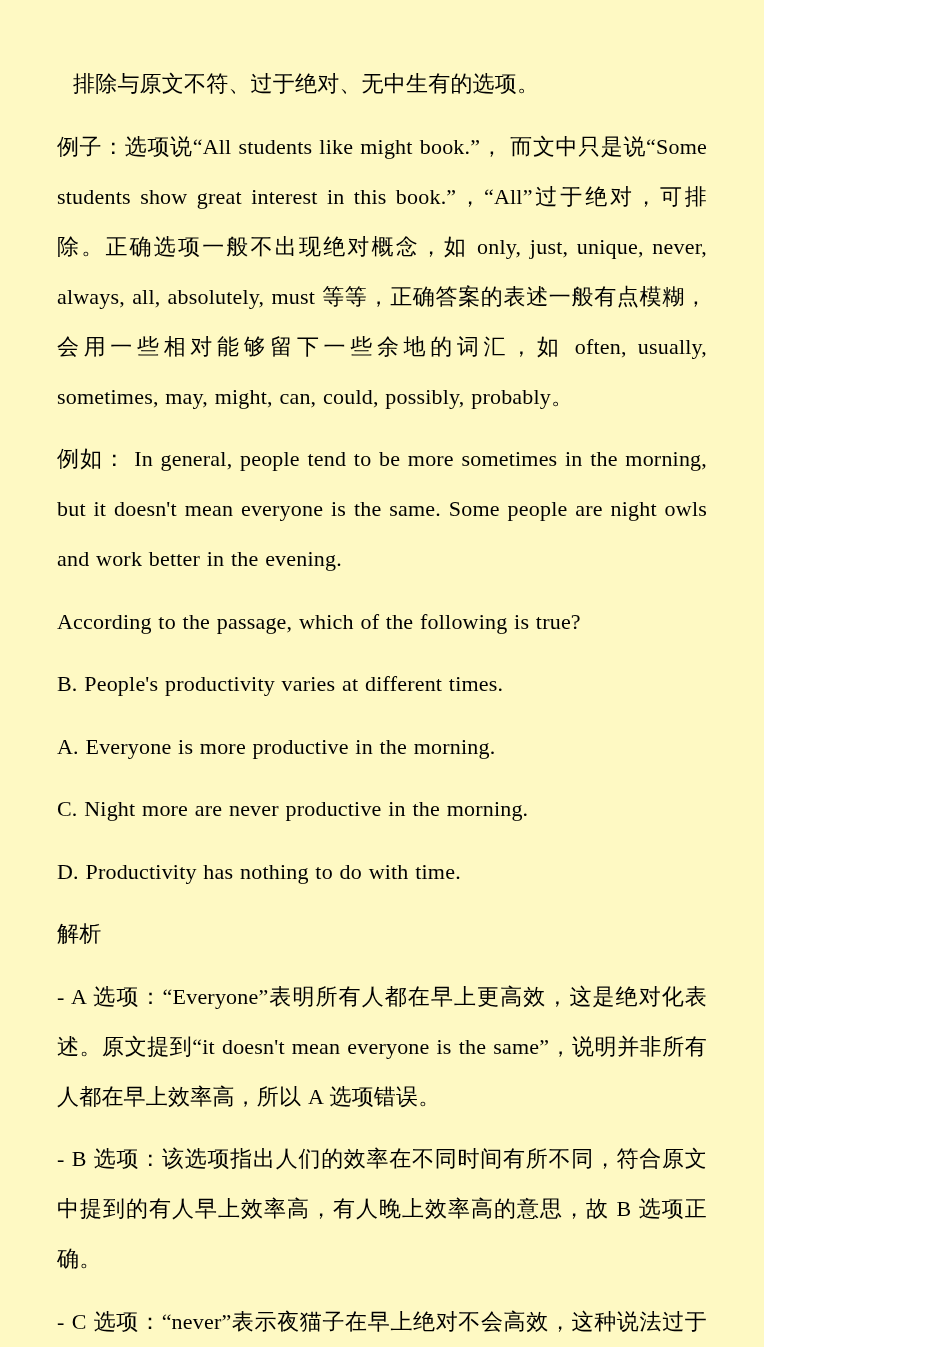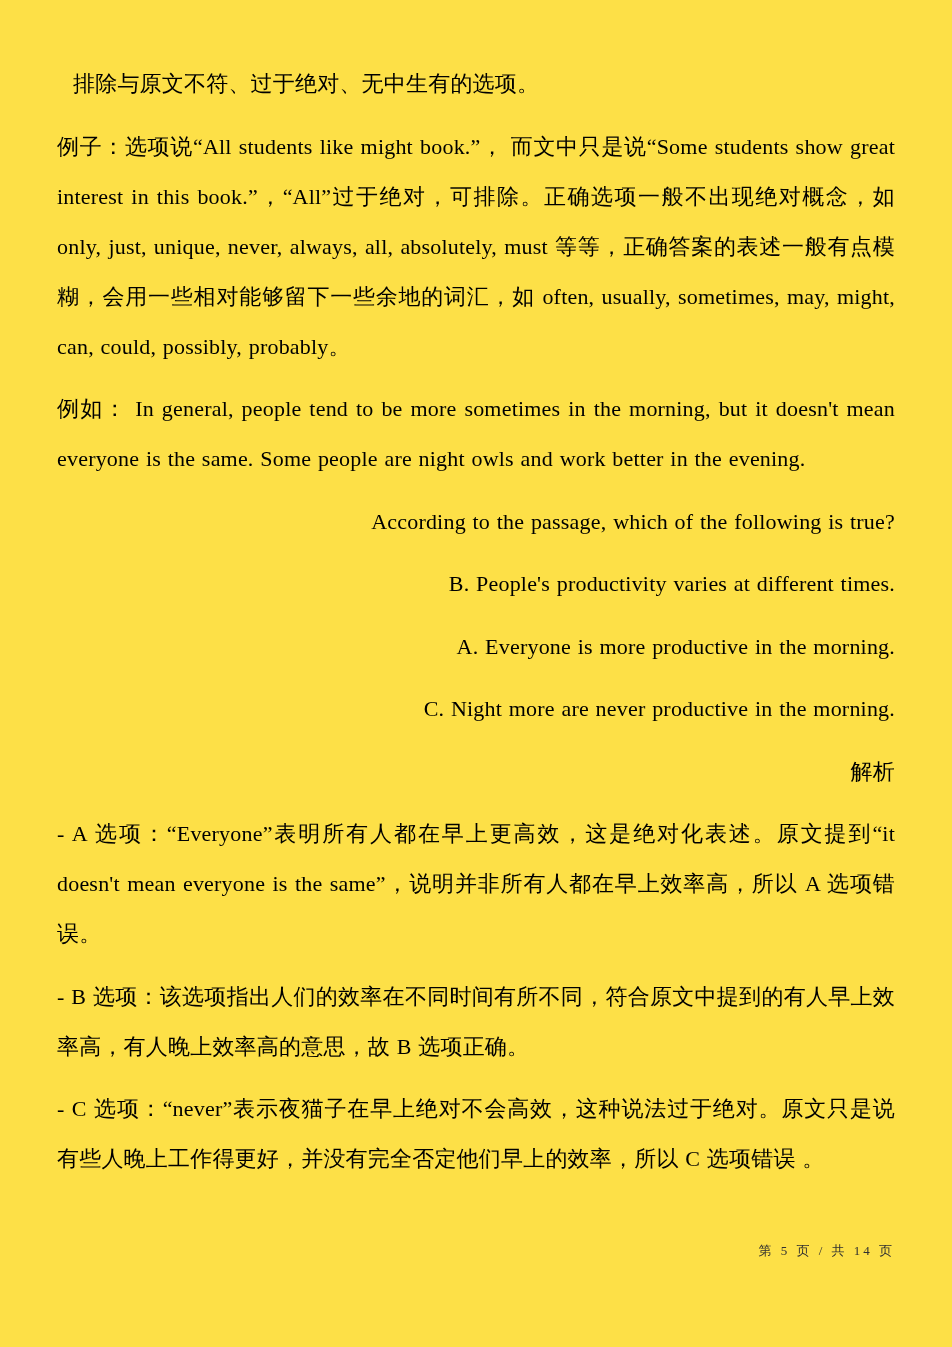--- a/index.html
+++ b/index.html
@@ -10,41 +10,41 @@
   body {
     width: 952px;
     height: 1347px;
     color: #000000;
     font-family: "Liberation Serif", "DejaVu Serif", serif;
     overflow: hidden;
     box-sizing: border-box;
   }
   .page {
     box-sizing: border-box;
-    width: 952px;
+    width: 764px;
     height: 1347px;
     padding: 59px 57px 0 57px;
-    background: #fde047;
+    background: #fef9c3;
   }
   .doc-paragraph {
     margin: 0 0 12.5px 0;
     font-size: 22px;
     line-height: 50px;
     text-align: justify;
     text-justify: inter-ideograph;
     letter-spacing: 0.2px;
     word-spacing: 1px;
     color: #000000;
   }
   .doc-paragraph.indent-first {
     text-indent: 16px;
     text-align: left;
   }
   .doc-paragraph.no-justify {
-    text-align: right;
+    text-align: left;
   }
   .page-footer {
     margin-top: 57px;
     text-align: right;
     font-size: 13px;
     line-height: 20px;
     color: #303030;
     letter-spacing: 3px;
     font-family: "Liberation Serif", "DejaVu Serif", serif;
   }
@@ -61,20 +61,21 @@
   <p class="doc-paragraph">例如： In general, people tend to be more sometimes in the morning, but it doesn't mean everyone is the same. Some people are night owls and work better in the evening.</p>
 
   <p class="doc-paragraph no-justify">According to the passage, which of the following is true?</p>
 
   <p class="doc-paragraph no-justify">B. People's productivity varies at different times.</p>
 
   <p class="doc-paragraph no-justify">A. Everyone is more productive in the morning.</p>
 
   <p class="doc-paragraph no-justify">C. Night more are never productive in the morning.</p>
 
+  <p class="doc-paragraph no-justify">D. Productivity has nothing to do with time.</p>
 
   <p class="doc-paragraph no-justify">解析</p>
 
   <p class="doc-paragraph">- A 选项：“Everyone”表明所有人都在早上更高效，这是绝对化表述。原文提到“it doesn't mean everyone is the same”，说明并非所有人都在早上效率高，所以 A 选项错误。</p>
 
   <p class="doc-paragraph">- B 选项：该选项指出人们的效率在不同时间有所不同，符合原文中提到的有人早上效率高，有人晚上效率高的意思，故 B 选项正确。</p>
 
   <p class="doc-paragraph">- C 选项：“never”表示夜猫子在早上绝对不会高效，这种说法过于绝对。原文只是说有些人晚上工作得更好，并没有完全否定他们早上的效率，所以 C 选项错误 。</p>
 
   <div class="page-footer">第 5 页 / 共 14 页</div>

